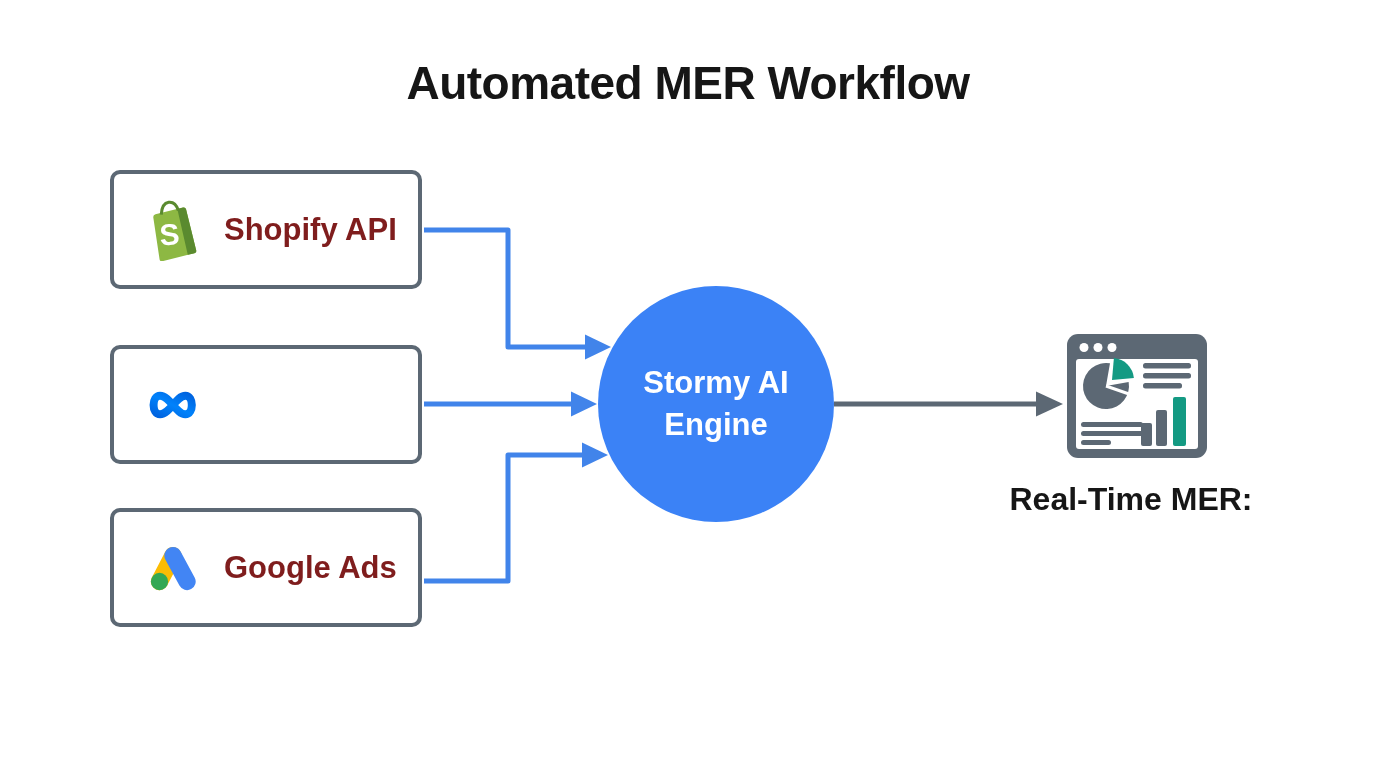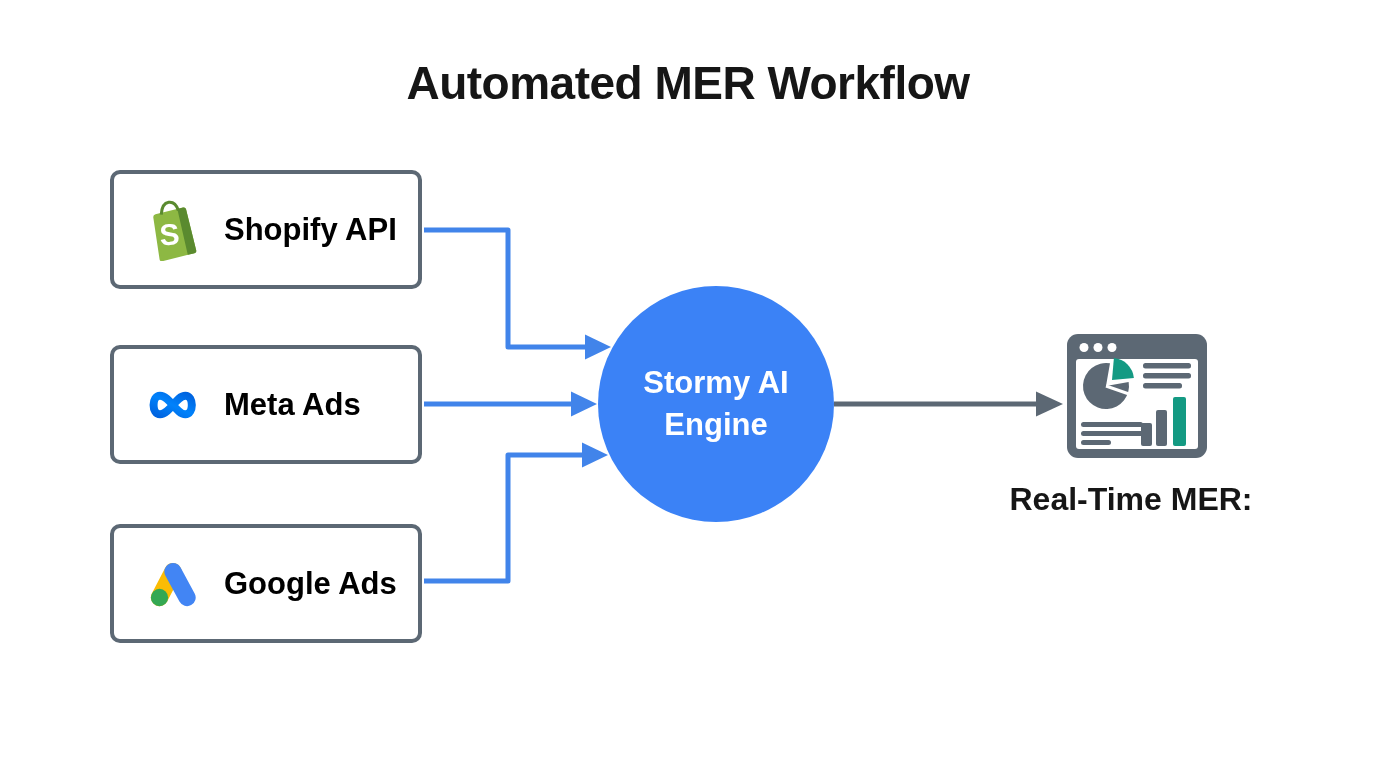--- a/index.html
+++ b/index.html
@@ -48,21 +48,21 @@
     border-radius: 10px;
     display: flex;
     align-items: center;
     padding-left: 30px;
     gap: 22px;
   }
   .source-box .icon { display: flex; align-items: center; justify-content: center; width: 58px; flex: 0 0 58px; }
   .source-box .label {
     font-size: 31px;
     font-weight: 600;
-    color: #000000;
+    color: #7f1d1d;
     white-space: nowrap;
   }
 
   .engine {
     position: absolute;
     left: 598px;
     top: 286px;
     width: 236px;
     height: 236px;
     border-radius: 50%;
@@ -145,24 +145,23 @@
         <defs>
           <linearGradient id="metaGrad" x1="0%" y1="100%" x2="100%" y2="0%">
             <stop offset="0%" stop-color="#0064e0"></stop>
             <stop offset="50%" stop-color="#0082fb"></stop>
             <stop offset="100%" stop-color="#0064e0"></stop>
           </linearGradient>
         </defs>
         <path fill="none" stroke="url(#metaGrad)" stroke-width="13" stroke-linejoin="round" d="M26 45 C12 45 12 15 26 15 C42 15 52 45 67 45 C81 45 81 15 67 15 C52 15 42 45 26 45 Z"></path>
       </svg>
     </span>
-    <span class="label">Meta Ads</span>
-  </div>
-
-  <div class="source-box" style="top:524px">
+  </div>
+
+  <div class="source-box" style="top:508px">
     <span class="icon">
       <svg width="54" height="50" viewBox="0 0 100 92" xmlns="http://www.w3.org/2000/svg">
         <line x1="25" y1="71" x2="50" y2="23" stroke="#fbbc04" stroke-width="32" stroke-linecap="round"></line>
         <line x1="50" y1="23" x2="76" y2="71" stroke="#4285f4" stroke-width="32" stroke-linecap="round"></line>
         <circle cx="25" cy="71" r="16" fill="#34a853"></circle>
       </svg>
     </span>
     <span class="label">Google Ads</span>
   </div>
 

